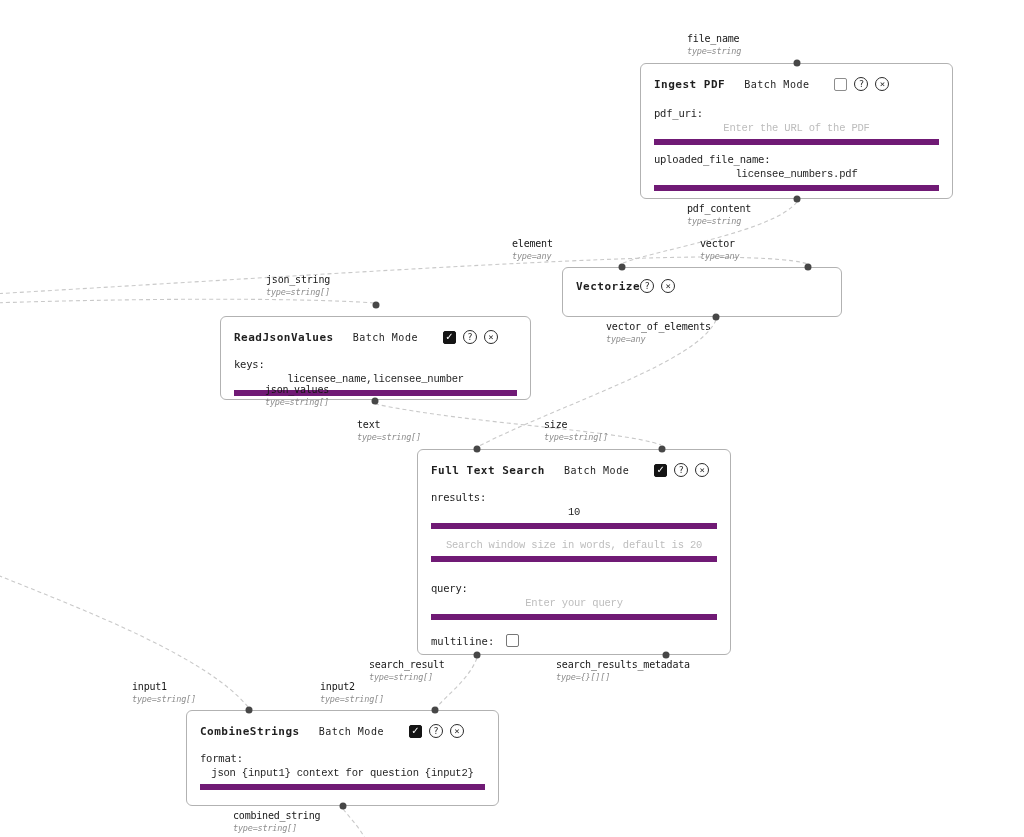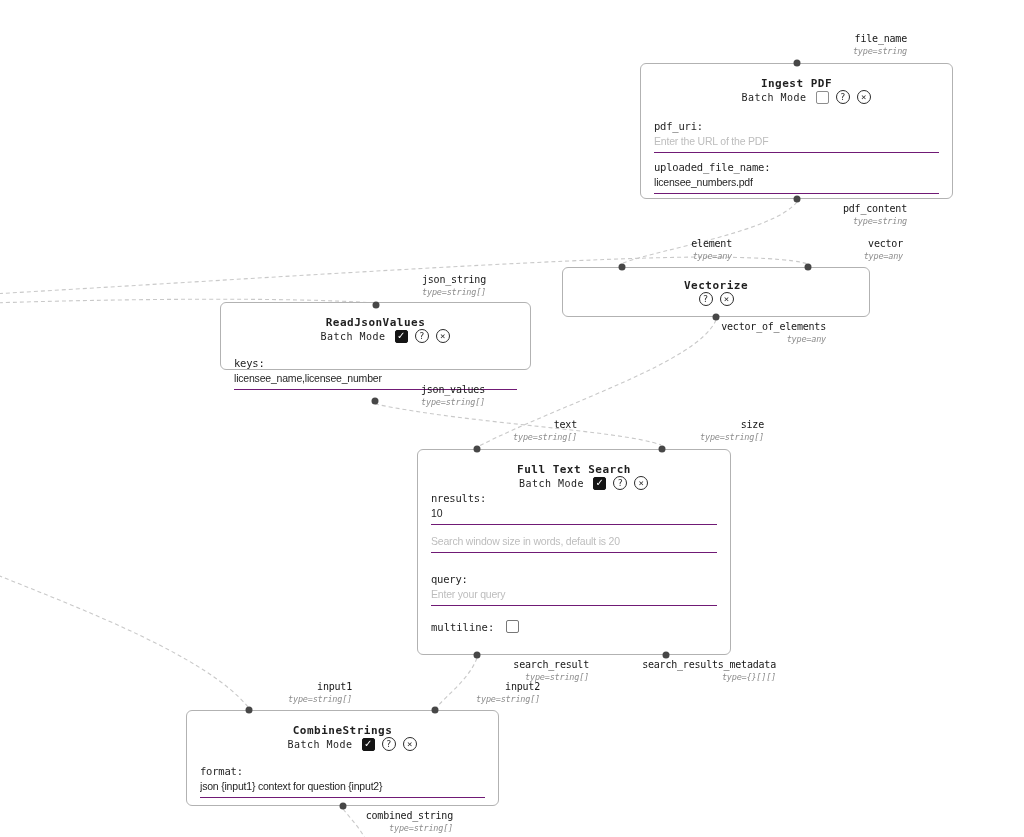--- a/index.html
+++ b/index.html
@@ -9,48 +9,49 @@
     font-family:"DejaVu Sans Mono","Liberation Mono",monospace;
     color:#1f1f1f;
   }
   svg.edges { position:absolute; left:0; top:0; z-index:1; }
   svg.edges path { fill:none; stroke:#c9c9c9; stroke-width:1.1; stroke-dasharray:4 3; }
 
   .node {
     position:absolute; z-index:2; background:#ffffff;
     border:1px solid #b2b2b2; border-radius:6px;
   }
-  .node-header { display:flex; justify-content:flex-start; align-items:center; padding:13px 13px 0 13px;flex-direction:column; }
+  .node-header { display:flex; justify-content:flex-start; align-items:center; padding:13px 13px 0 13px; }
   .node-title { font-weight:bold; font-size:11px; letter-spacing:0.5px; white-space:nowrap; }
   .node-controls { display:flex; align-items:center; gap:7px; }
-  .batch-label { font-size:10px; letter-spacing:0.5px; color:#1f1f1f; white-space:nowrap; margin-right:2px;padding-left:19px; }
+  .batch-label { font-size:10px; letter-spacing:0.5px; color:#1f1f1f; white-space:nowrap; margin-right:18px;padding-left:19px; }
   .checkbox {
     width:13px; height:13px; border:1px solid #8d8d8d; border-radius:2px;
     display:inline-flex; align-items:center; justify-content:center; background:#fff; cursor:pointer;
   }
   .checkbox.checked { background:#141414; border-color:#141414; }
   .checkbox .checkmark { display:none; color:#ffffff; font-size:10px; line-height:1; font-family:"DejaVu Sans",sans-serif; }
   .checkbox.checked .checkmark { display:inline; }
   .icon-circle {
     width:14px; height:14px; border:1.3px solid #2b2b2b; border-radius:50%;
     display:inline-flex; align-items:center; justify-content:center;
     font-size:9px; line-height:1; color:#2b2b2b; cursor:pointer; background:#fff;
   }
   .field { margin:12px 13px 0 13px; }
   .field-label { font-size:10.5px; letter-spacing:-0.2px; }
   .field-input {
-    display:block; width:100%; border:none; border-bottom:1px solid #701a75;
+    display:block; width:100%; border:none; border-bottom:6px solid #701a75;
     background:transparent; outline:none;
-    font-family:Liberation Sans, sans-serif; font-size:10.5px; letter-spacing:-0.2px; color:#1f1f1f;
+    font-family:Liberation Mono, monospace; font-size:10.5px; letter-spacing:-0.2px; color:#1f1f1f;
     padding:3px 0 5px 0;
+    text-align:center;
   }
   .field-input::placeholder { color:#bdbdbd; }
   .inline-field { margin:14px 13px 0 13px; display:flex; align-items:center; gap:12px; font-size:10.5px; }
 
-  .port-label { position:absolute; z-index:4; width:220px; margin-left:-110px; text-align:right; pointer-events:none; }
+  .port-label { position:absolute; z-index:4; width:220px; margin-left:-110px; text-align:left; pointer-events:none; }
   .port-name { font-size:10px; letter-spacing:-0.2px; color:#161616; white-space:nowrap; }
   .port-type { font-size:8.5px; letter-spacing:-0.2px; color:#8d8d8d; margin-top:2px; white-space:nowrap;font-style:italic; }
   .port-dot {
     position:absolute; z-index:5; width:7px; height:7px; border-radius:50%;
     background:#474747; transform:translate(-50%,-50%); cursor:crosshair;
   }
 </style>
 </head>
 <body>
 
@@ -78,31 +79,31 @@
   <div class="field" style="margin-top:16px">
     <div class="field-label">pdf_uri:</div>
     <input class="field-input" readonly="" placeholder="Enter the URL of the PDF" style="">
   </div>
   <div class="field" style="margin-top:8px">
     <div class="field-label">uploaded_file_name:</div>
     <input class="field-input" readonly="" value="licensee_numbers.pdf" style="">
   </div>
 </div>
 
-<div class="node" style="left:562px;top:267px;width:308px;height:50px">
+<div class="node" style="left:562px;top:267px;width:280px;height:50px">
   <div class="node-header" style="padding-top:11px">
     <span class="node-title">Vectorize</span>
     <span class="node-controls">
       <span class="icon-circle">?</span>
       <span class="icon-circle">×</span>
     </span>
   </div>
 </div>
 
-<div class="node" style="left:220px;top:302px;width:311px;height:68px">
+<div class="node" style="left:220px;top:316px;width:311px;height:84px">
   <div class="node-header">
     <span class="node-title">ReadJsonValues</span>
     <span class="node-controls">
       <span class="batch-label">Batch Mode</span>
       <span class="checkbox checked">
           <span class="checkmark">✓</span>
         </span>
       <span class="icon-circle">?</span>
       <span class="icon-circle">×</span>
     </span>
@@ -118,21 +119,21 @@
     <span class="node-title">Full Text Search</span>
     <span class="node-controls">
       <span class="batch-label">Batch Mode</span>
       <span class="checkbox checked">
           <span class="checkmark">✓</span>
         </span>
       <span class="icon-circle">?</span>
       <span class="icon-circle">×</span>
     </span>
   </div>
-  <div class="field" style="margin-top:2px">
+  <div class="field" style="margin-top:14px">
     <div class="field-label">nresults:</div>
     <input class="field-input" readonly="" value="10" style="">
   </div>
   <div class="field" style="margin-top:7px">
     <input class="field-input" readonly="" placeholder="Search window size in words, default is 20" style="">
   </div>
   <div class="field" style="margin-top:20px">
     <div class="field-label">query:</div>
     <input class="field-input" readonly="" placeholder="Enter your query" style="">
   </div>
@@ -165,21 +166,21 @@
   <div class="port-type">type=string</div>
 </div>
 <div class="port-label" style="left:797px;top:203px">
   <div class="port-name">pdf_content</div>
   <div class="port-type">type=string</div>
 </div>
 <div class="port-label" style="left:622px;top:238px">
   <div class="port-name">element</div>
   <div class="port-type">type=any</div>
 </div>
-<div class="port-label" style="left:793px;top:238px">
+<div class="port-label" style="left:810px;top:238px">
   <div class="port-name">vector</div>
   <div class="port-type">type=any</div>
 </div>
 <div class="port-label" style="left:716px;top:321px">
   <div class="port-name">vector_of_elements</div>
   <div class="port-type">type=any</div>
 </div>
 <div class="port-label" style="left:376px;top:274px">
   <div class="port-name">json_string</div>
   <div class="port-type">type=string[]</div>

